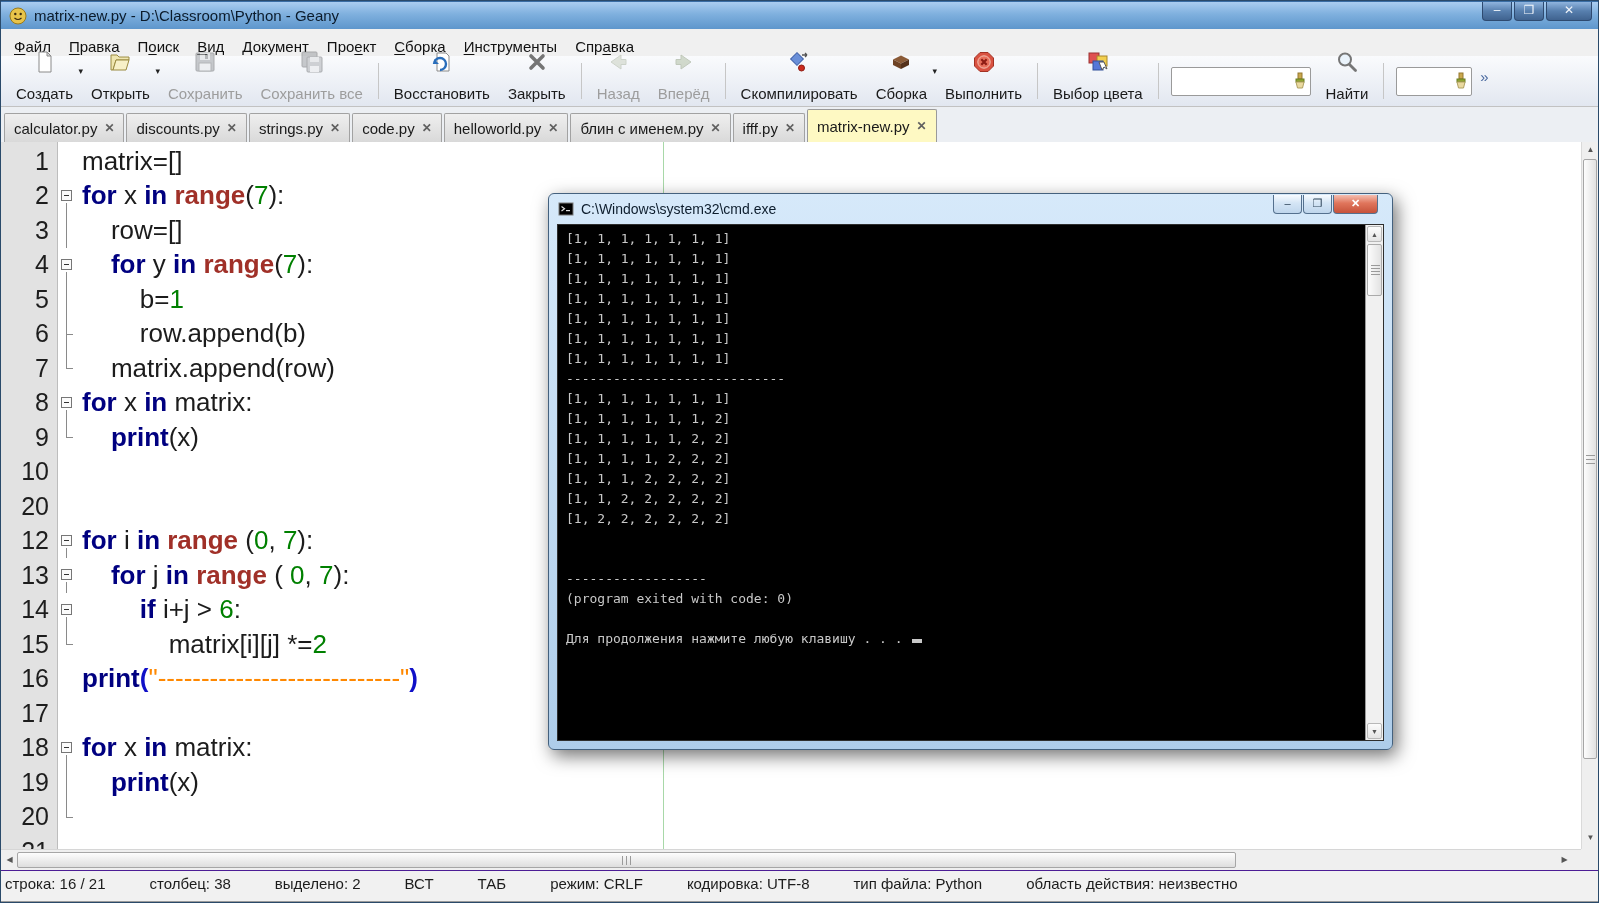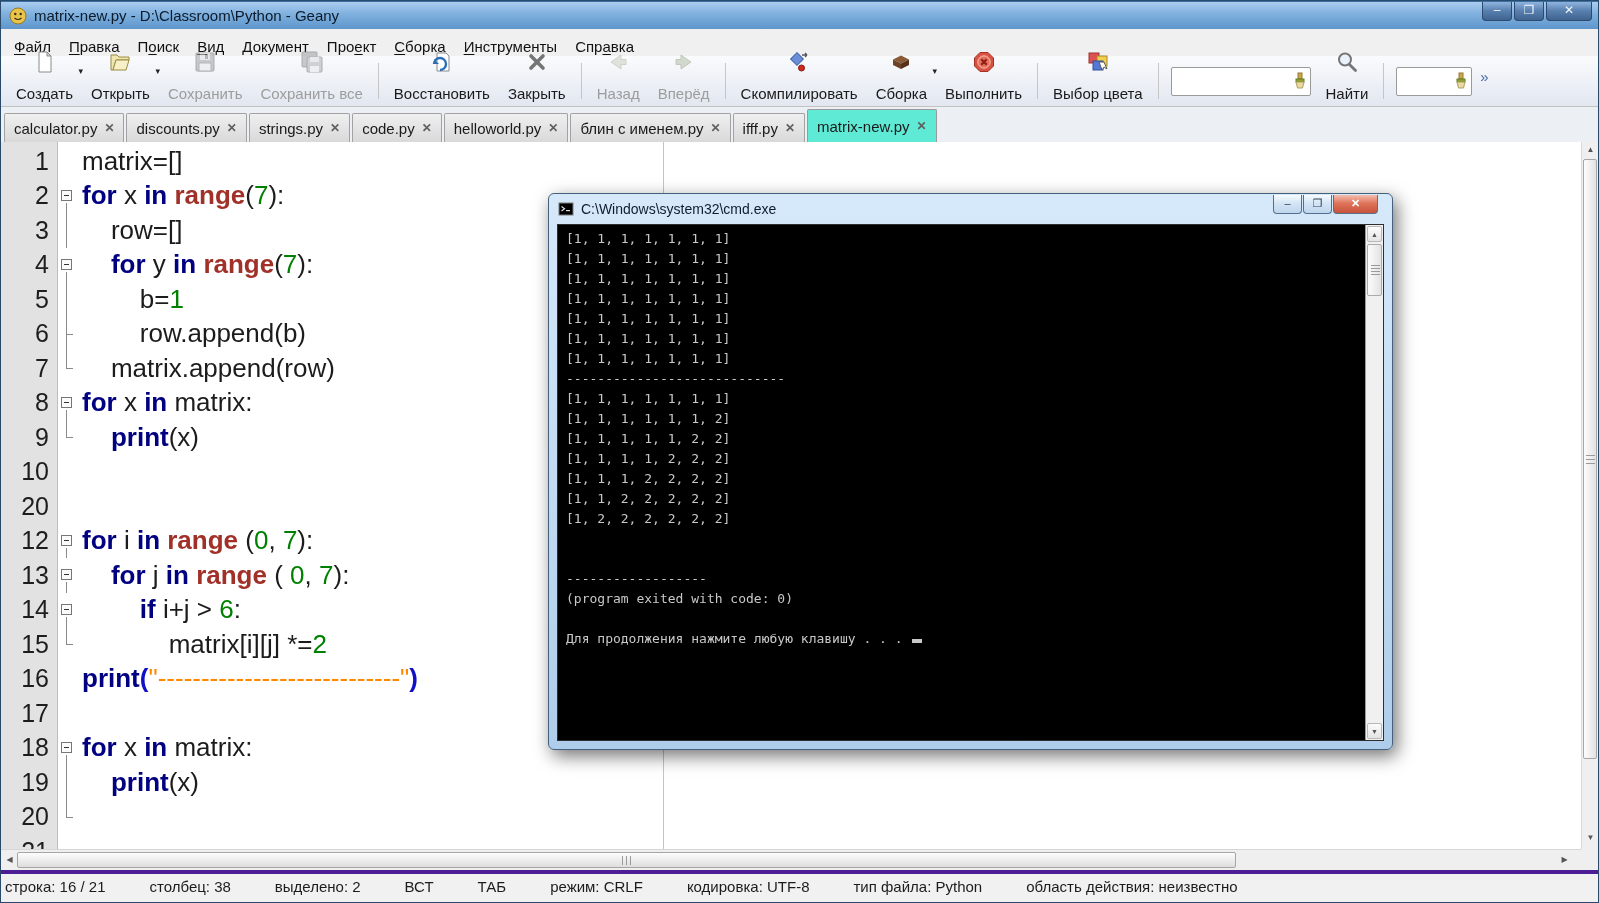--- a/index.html
+++ b/index.html
@@ -44,21 +44,21 @@
   .entry-icon{position:absolute;right:4px;top:5px;width:14px;height:18px;}
   .entry-icon svg{width:14px;height:18px;}
   .toverflow{font-size:15px;color:#4a6aa0;margin:0 4px 10px 2px;}
 
   
   .tabbar{position:absolute;left:0;top:106px;width:100%;height:35px;background:#eceff3;
     display:flex;align-items:flex-end;padding:0 2px;}
   .tab{display:flex;align-items:center;gap:7px;height:29px;margin:0 1px;padding:0 9px;
     background:linear-gradient(#efefef,#d9d9d9);border:1px solid #a2a2a2;border-bottom:none;
     font-size:15px;color:#1a1a1a;border-radius:2px 2px 0 0;}
-  .tab.active{background:#5eead4;height:33px;border-color:#9a9a9a;}
+  .tab.active{background:#fef9c3;height:33px;border-color:#9a9a9a;}
   .tab-close{font-size:12px;font-weight:bold;color:#5f5f5f;}
 
   
   .editor{position:absolute;left:0;top:141px;width:1583px;height:707px;background:#fff;overflow:hidden;}
   .gutter-bg{position:absolute;left:0;top:0;bottom:0;width:57px;background:#e2e2e2;border-right:1px solid #bdbdbd;}
   .marker-line{position:absolute;left:662px;top:0;bottom:0;width:1px;background:var(--marker,#A8D8A8);}
   .lines{position:absolute;left:0;top:2px;right:20px;}
   .code-line{display:flex;height:34.5px;align-items:center;}
   .ln{width:57px;flex:0 0 57px;text-align:right;padding-right:9px;font-size:25px;color:#1d1d1d;}
   .fold{position:relative;width:17px;flex:0 0 17px;height:100%;}
@@ -89,21 +89,21 @@
   .h-left,.h-right{position:absolute;top:2px;width:15px;height:16px;font-size:8px;color:#555;text-align:center;line-height:16px;}
   .h-left{left:1px;}.h-right{left:1556px;}
   .h-thumb{position:absolute;left:16px;top:2px;width:1219px;height:16px;border:1px solid #a6a6a6;border-radius:2px;
     background:linear-gradient(#fdfdfd,#dedede);}
   .h-thumb::after{content:'';position:absolute;left:calc(50% - 5px);top:3px;width:10px;height:9px;
     background:repeating-linear-gradient(90deg,#9a9a9a 0 1px,rgba(0,0,0,0) 1px 4px);}
   .corner{position:absolute;right:0;top:848px;width:17px;height:21px;background:#efefef;}
 
   
   .statusbar{position:absolute;left:0;top:869px;width:100%;height:34px;background:#f1f1f1;
-    border-top:4px solid #4c1d95;font-size:15px;color:#1c1c1c;display:flex;align-items:flex-start;padding:4px 4px 0 4px;}
+    border-top:1px solid #4c1d95;font-size:15px;color:#1c1c1c;display:flex;align-items:flex-start;padding:4px 4px 0 4px;}
   .statusbar::after{content:'';position:absolute;left:0;right:0;top:30px;height:1px;background:#9a9a9a;}
   .sitem{margin-right:44px;white-space:nowrap;}
 
   
   .cmd{position:absolute;left:547px;top:192px;width:845px;height:557px;border-radius:6px;
     background:linear-gradient(#d6e9fa,#aecdea);border:1px solid #44617e;
     box-shadow:4px 6px 18px rgba(0,0,0,.55);z-index:10;}
   .cmd-titlebar{position:relative;height:30px;display:flex;align-items:center;padding:0 9px;border-radius:6px;}
   .cmd-title{font-size:14px;color:#0d1d2d;margin-left:7px;}
   .cmd-icon{width:16px;height:16px;display:inline-flex;}

